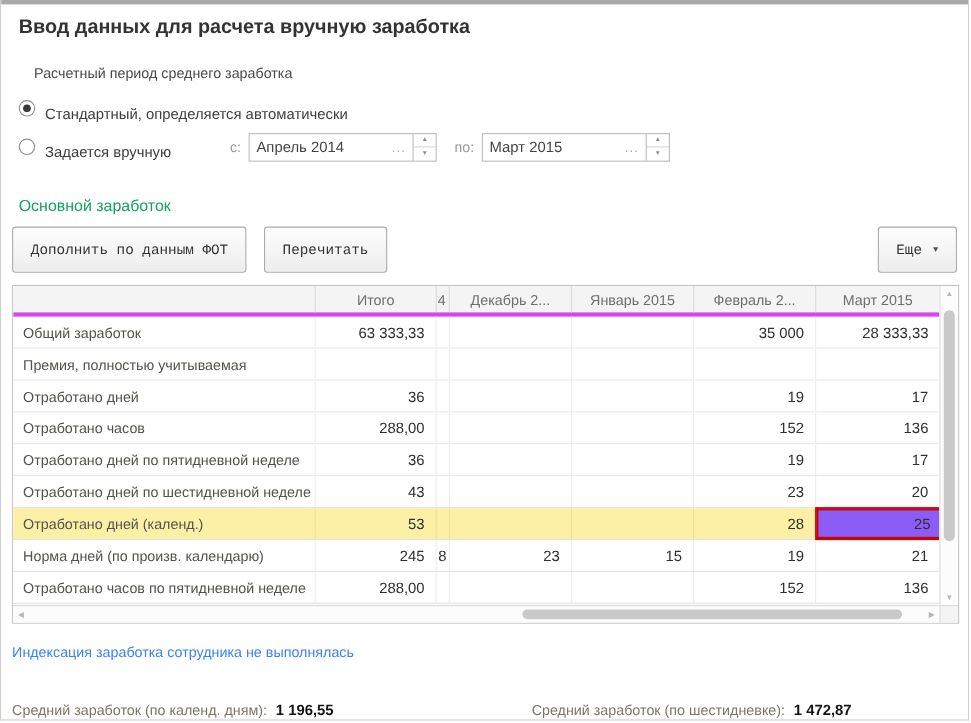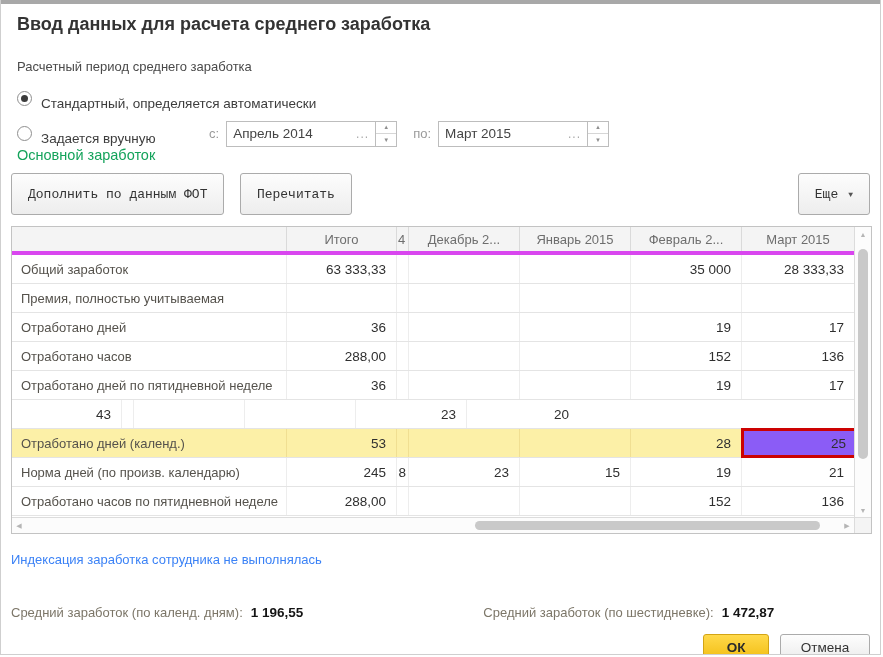--- a/index.html
+++ b/index.html
@@ -2,38 +2,38 @@
 <html><head>
 <meta charset="utf-8">
 <style>
   * { box-sizing: border-box; margin: 0; padding: 0; }
   html,body { width: 883px; height: 657px; background:#fff; font-family:"Liberation Sans", sans-serif; }
   .dialog { position:relative; width:881px; height:655px; border:1px solid #cfcfcf; border-top:none; background:#fff; overflow:hidden; }
   .topstrip { height:4px; background:#a8a8a8; }
   .content { padding:0 10px; }
 
   .title { font-size:18px; font-weight:bold; color:#333; margin:10px 0 0 6px; }
-  .period-label { font-size:13px; color:#4a4a4a; margin:24px 0 0 6px; }
+  .period-label { font-size:13px; color:#4a4a4a; margin:24px 0 0 20px; }
 
   .radio-row { display:flex; align-items:center; margin:14px 0 0 6px; height:20px; }
   .radio { width:15px; height:15px; border:1px solid #8f8f8f; border-radius:50%; background:#fff; position:relative; flex:0 0 auto; }
   .radio.on::after { content:""; position:absolute; left:3px; top:3px; width:7px; height:7px; border-radius:50%; background:#3b3b3b; }
   .radio-label { font-size:13.5px; color:#3d3d3d; margin-left:9px;margin-top:10px; }
 
   .manual-row { display:flex; align-items:center; margin:12px 0 0 6px; height:27px; }
   .fld-label { font-size:13px; color:#9a9a9a; margin:0 7px 0 0; }
   .fld-group { display:flex; align-items:stretch; height:26px; }
   .fld { display:flex; align-items:center; justify-content:space-between; width:150px; border:1px solid #bdbdbd; background:#fff; padding:0 6px; }
   .fld-value { font-size:13.5px; color:#444; }
   .fld-dots { font-size:12px; color:#a8a8a8; letter-spacing:1px; }
   .spin { width:21px; border:1px solid #bdbdbd; border-left:none; display:flex; flex-direction:column; }
   .spin div { flex:1; display:flex; align-items:center; justify-content:center; font-size:6px; color:#8f8f8f; }
   .spin .up { border-bottom:1px solid #d6d6d6; }
 
-  .section-title { font-size:14.5px; color:#14a35b; margin:0 0 0 6px; font-weight:normal; }
+  .section-title { font-size:14.5px; color:#14a35b; margin:33px 0 0 6px; font-weight:normal; }
 
   .toolbar { display:flex; justify-content:space-between; align-items:center; margin-top:10px; }
   .btn { height:42px; border:1px solid #ababab; border-radius:3px; background:linear-gradient(#fdfdfd,#ededed); font-size:13px; color:#333; padding:0 16px; display:inline-flex; align-items:center; justify-content:center; font-family:Liberation Mono, monospace; cursor:default; }
   .btn + .btn { margin-left:11px; }
   .caret { font-size:8px; color:#555; margin-left:10px; }
 
   .grid { position:relative; margin-top:11px; width:861px; height:308px; border:1px solid #c3c3c3; background:#fff; }
   .grid-inner { position:absolute; left:0; top:0; right:17px; bottom:16px; overflow:hidden; }
   .hrow { display:flex; height:28px; background:#f4f4f4; border-bottom:4px solid #d946ef; }
   .hcell { font-size:13px; color:#6e6e6e; display:flex; align-items:center; justify-content:center; border-right:1px solid #dadada; overflow:hidden; white-space:nowrap; }
@@ -71,21 +71,21 @@
   .btn-ok { width:66px; height:27px; border:1px solid #d3a414; border-radius:3px; background:linear-gradient(#ffd94a,#f2bd13); font-size:13.5px; font-weight:bold; color:#2b2b2b; display:flex; align-items:center; justify-content:center; }
   .btn-cancel { width:90px; height:27px; margin-left:11px; border:1px solid #ababab; border-radius:3px; background:linear-gradient(#fdfdfd,#ececec); font-size:13.5px; color:#333; display:flex; align-items:center; justify-content:center; }
 </style>
 </head>
 <body>
 
 <div class="dialog">
   <div class="topstrip"></div>
   <div class="content">
 
-    <div class="title">Ввод данных для расчета среднего заработка</div>
+    <div class="title">Ввод данных для расчета вручную заработка</div>
     <div class="period-label">Расчетный период среднего заработка</div>
 
     <div class="radio-row">
       <span class="radio on"></span>
       <span class="radio-label">Стандартный, определяется автоматически</span>
     </div>
 
     <div class="manual-row">
       <span class="radio"></span>
       <span class="radio-label" style="width:140px;">Задается вручную</span>
@@ -177,20 +177,21 @@
             <div class="trow">
               <div class="cell lab c-label">Отработано дней по пятидневной неделе</div>
               <div class="cell num c-total">36</div>
               <div class="cell num c-clip"></div>
               <div class="cell num c-month"></div>
               <div class="cell num c-month"></div>
               <div class="cell num c-month">19</div>
               <div class="cell num c-month c-last">17</div>
             </div>
             <div class="trow">
+              <div class="cell lab c-label">Отработано дней по шестидневной неделе</div>
               <div class="cell num c-total">43</div>
               <div class="cell num c-clip"></div>
               <div class="cell num c-month"></div>
               <div class="cell num c-month"></div>
               <div class="cell num c-month">23</div>
               <div class="cell num c-month c-last">20</div>
             </div>
             <div class="trow hl">
               <div class="cell lab c-label">Отработано дней (календ.)</div>
               <div class="cell num c-total">53</div>

